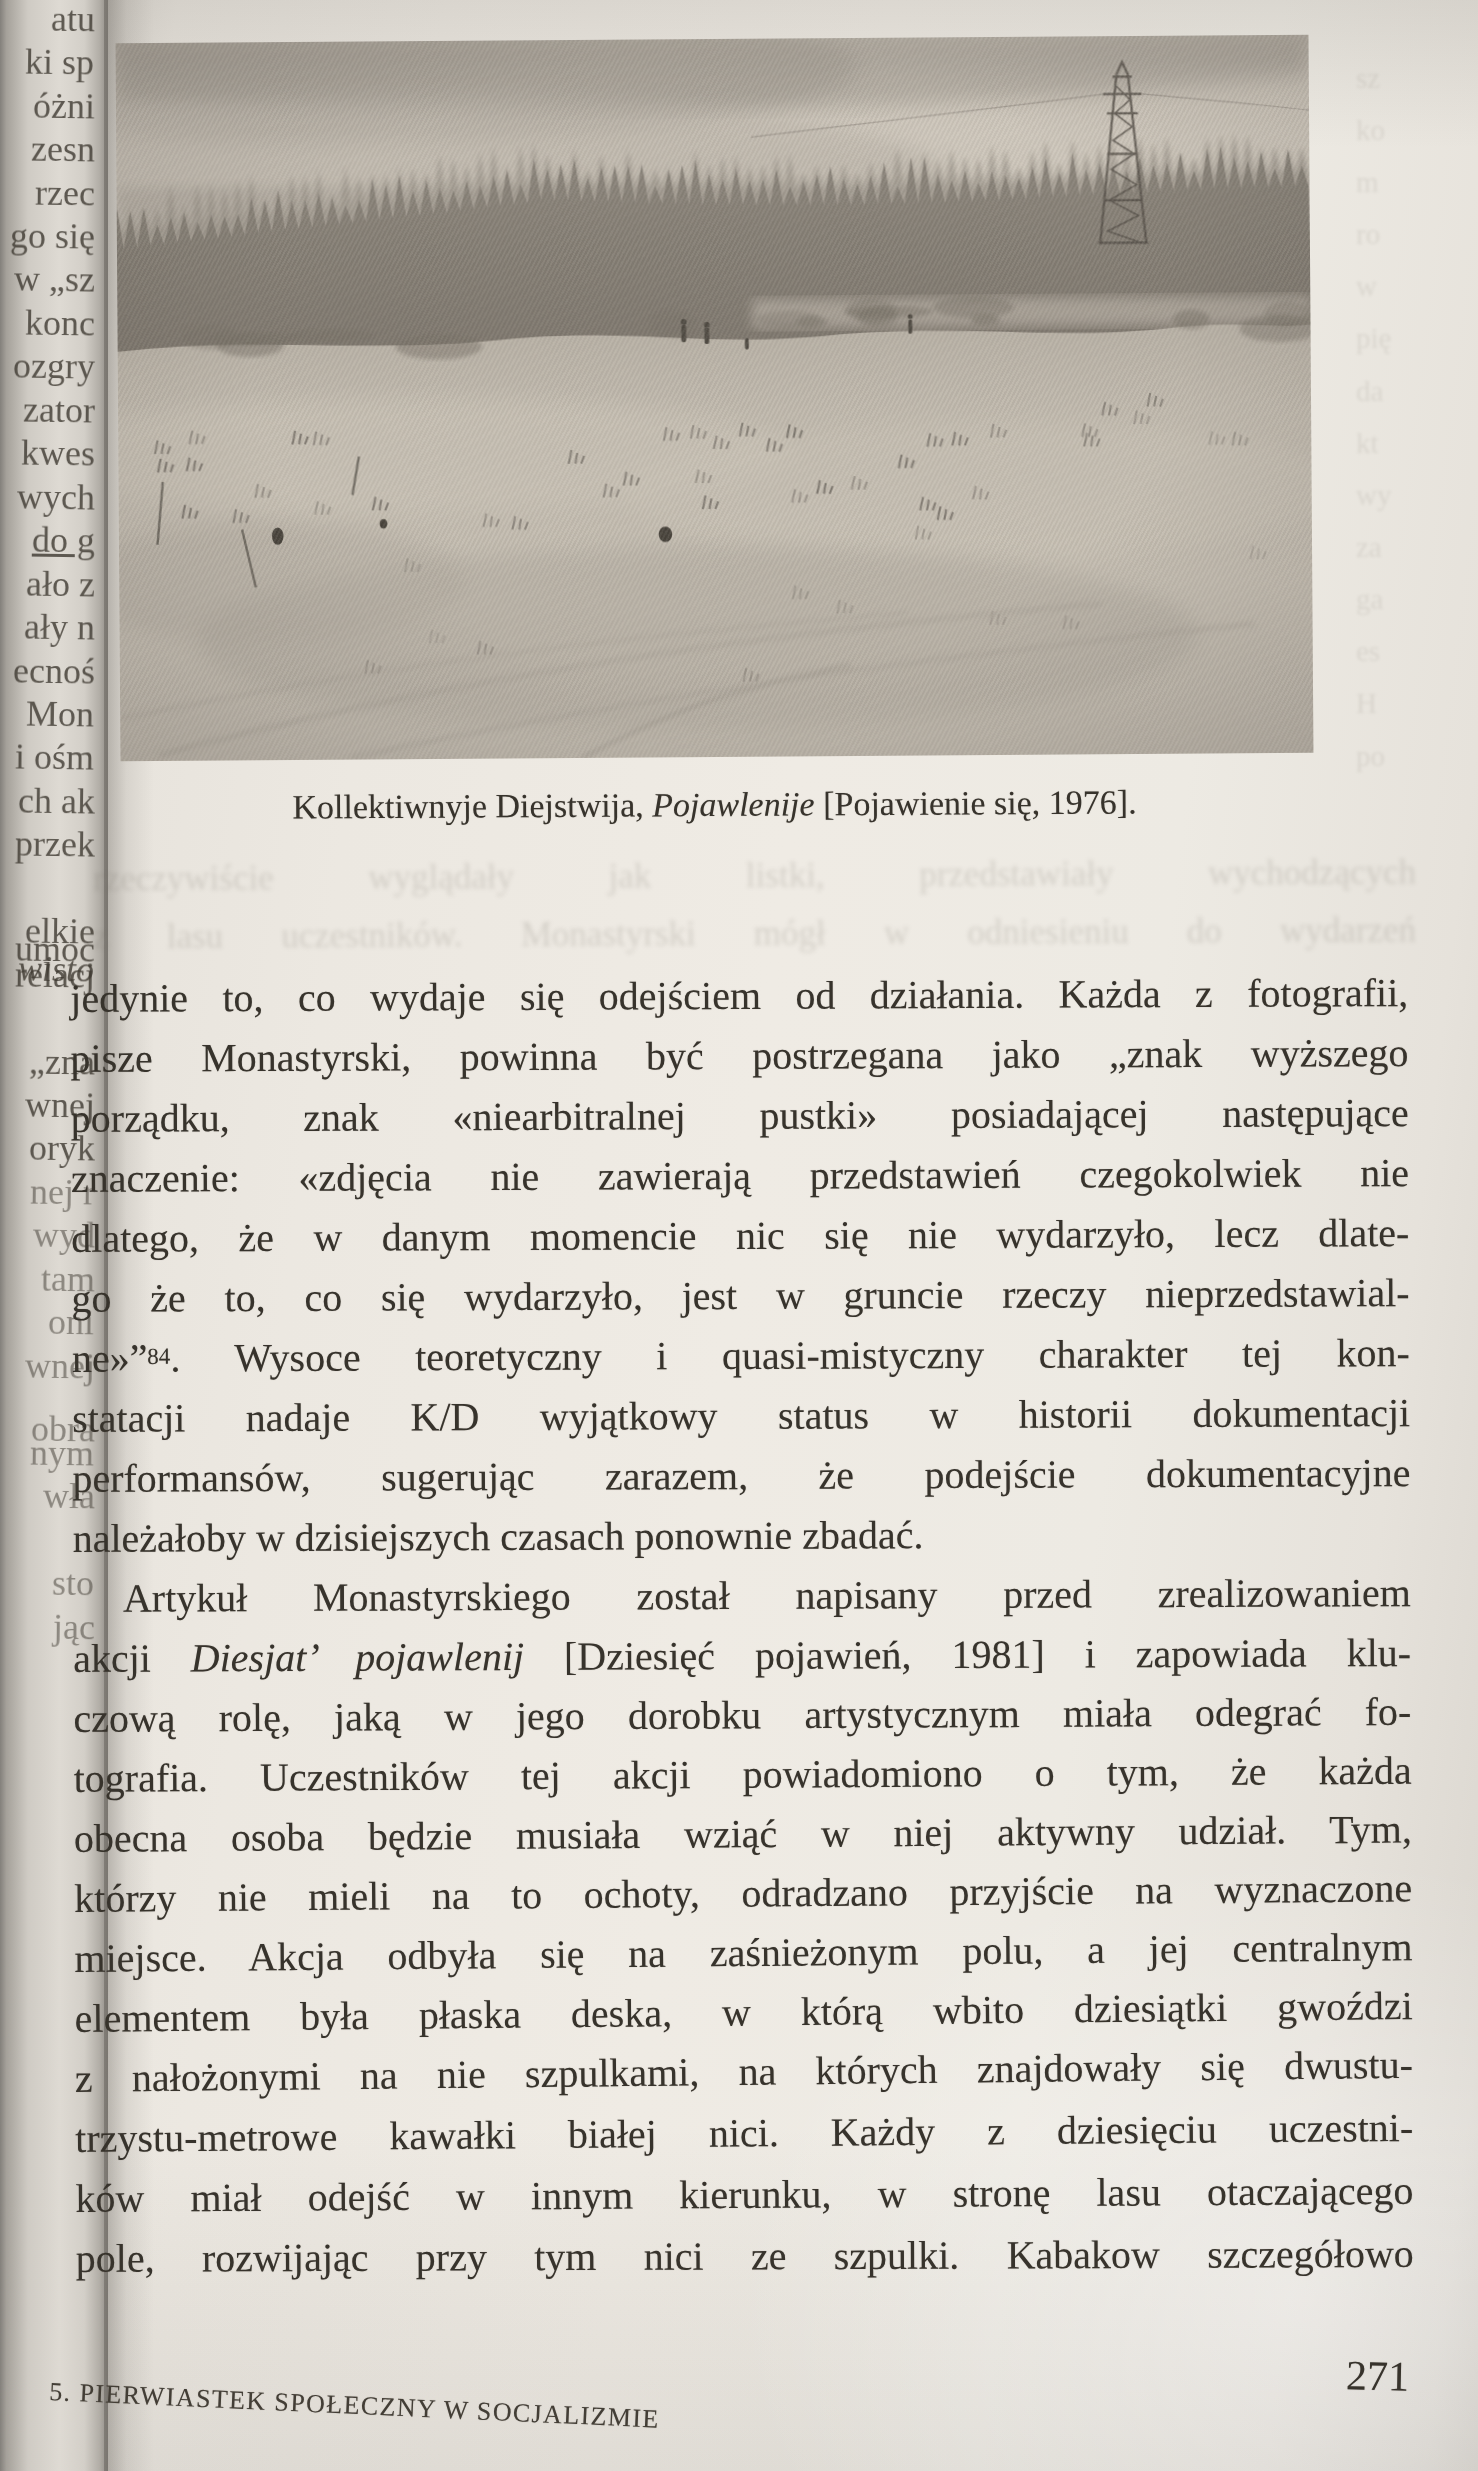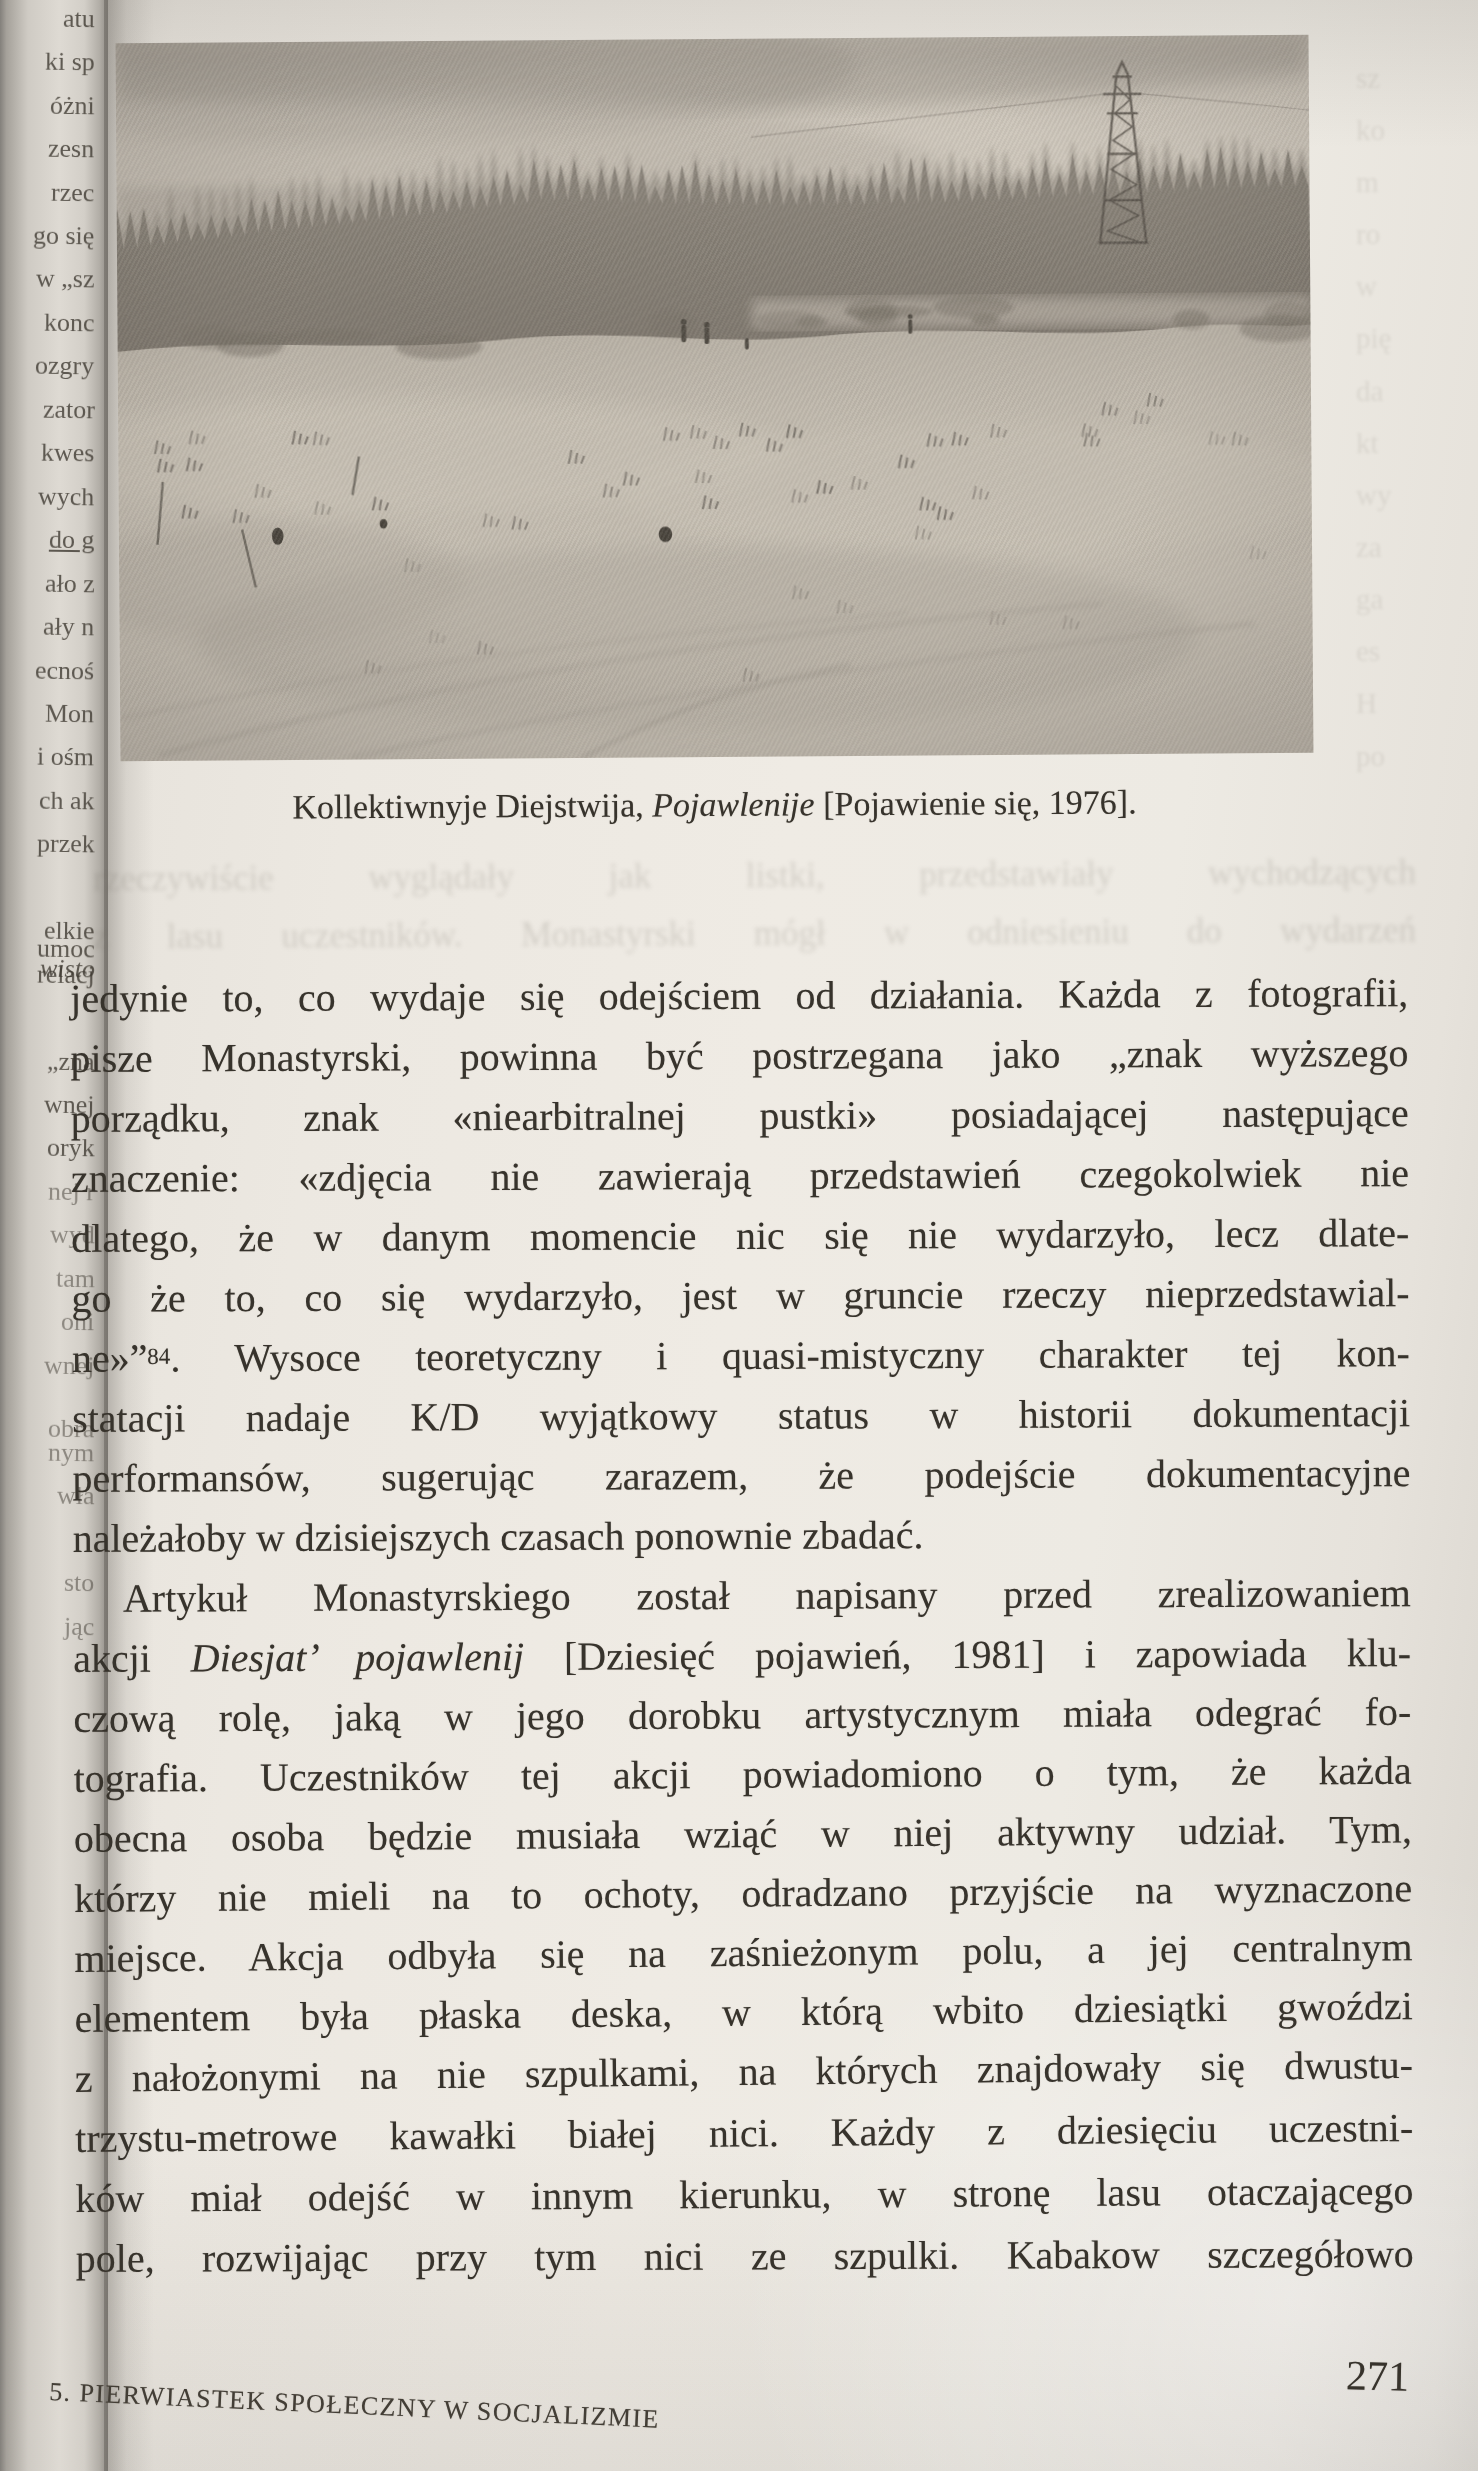--- a/index.html
+++ b/index.html
@@ -7,21 +7,21 @@
     font-family:"Liberation Serif", serif; color:#37332c;
     background:
       radial-gradient(ellipse 917px 724px at 88% 93%, rgba(255,255,255,.42), rgba(255,255,255,0) 62%),
       linear-gradient(180deg, rgba(110,105,98,.15) 0%, rgba(110,105,98,0) 6%, rgba(110,105,98,0) 86%, rgba(90,86,80,.10) 100%),
       linear-gradient(97deg,#8e8a85 0%,#b7b3ac 1.5%,#d8d4cd 5%,#e7e3dc 10%,#ece8e1 25%,#efebe4 50%,#edeae3 72%,#e6e2db 88%,#dcd8d1 97%,#d3cfc8 100%);}
   
   .left-strip{position:absolute;left:0;top:0;width:108px;height:100%;
     background:linear-gradient(90deg,#83807b 0%,#a5a19a 6%,#cfcbc4 26%,#dedad3 55%,#d3cfc8 78%,#b2aea7 92%,#8f8b85 100%);}
   .gutter{position:absolute;left:104px;top:0;width:50px;height:100%;pointer-events:none;
     background:linear-gradient(90deg,rgba(70,66,60,.34),rgba(70,66,60,.10) 45%,rgba(70,66,60,0));}
-  .lfrag{position:absolute;right:13.5px;font-size:26px;line-height:26px;color:#3e3931;
+  .lfrag{position:absolute;right:13.5px;font-size:36px;line-height:26px;color:#3e3931;
     white-space:nowrap;filter:blur(0.4px);transform:rotate(.8deg);}
   
   .photo{position:absolute;left:118px;top:39px;width:1193px;height:718px;overflow:hidden;
     transform:rotate(-.4deg);background:#c4bfb8;filter:sepia(.10) contrast(.97);}
   .photo svg{display:block;width:100%;height:100%;}
   .photo-tex{position:absolute;inset:0;pointer-events:none;
     background:
       radial-gradient(ellipse at 50% 45%, rgba(0,0,0,0) 55%, rgba(50,46,42,.14) 100%),
       repeating-linear-gradient(118deg, rgba(248,246,242,.06) 0 1.9px, rgba(44,41,37,.05) 1.9px 3.9px);}
   

